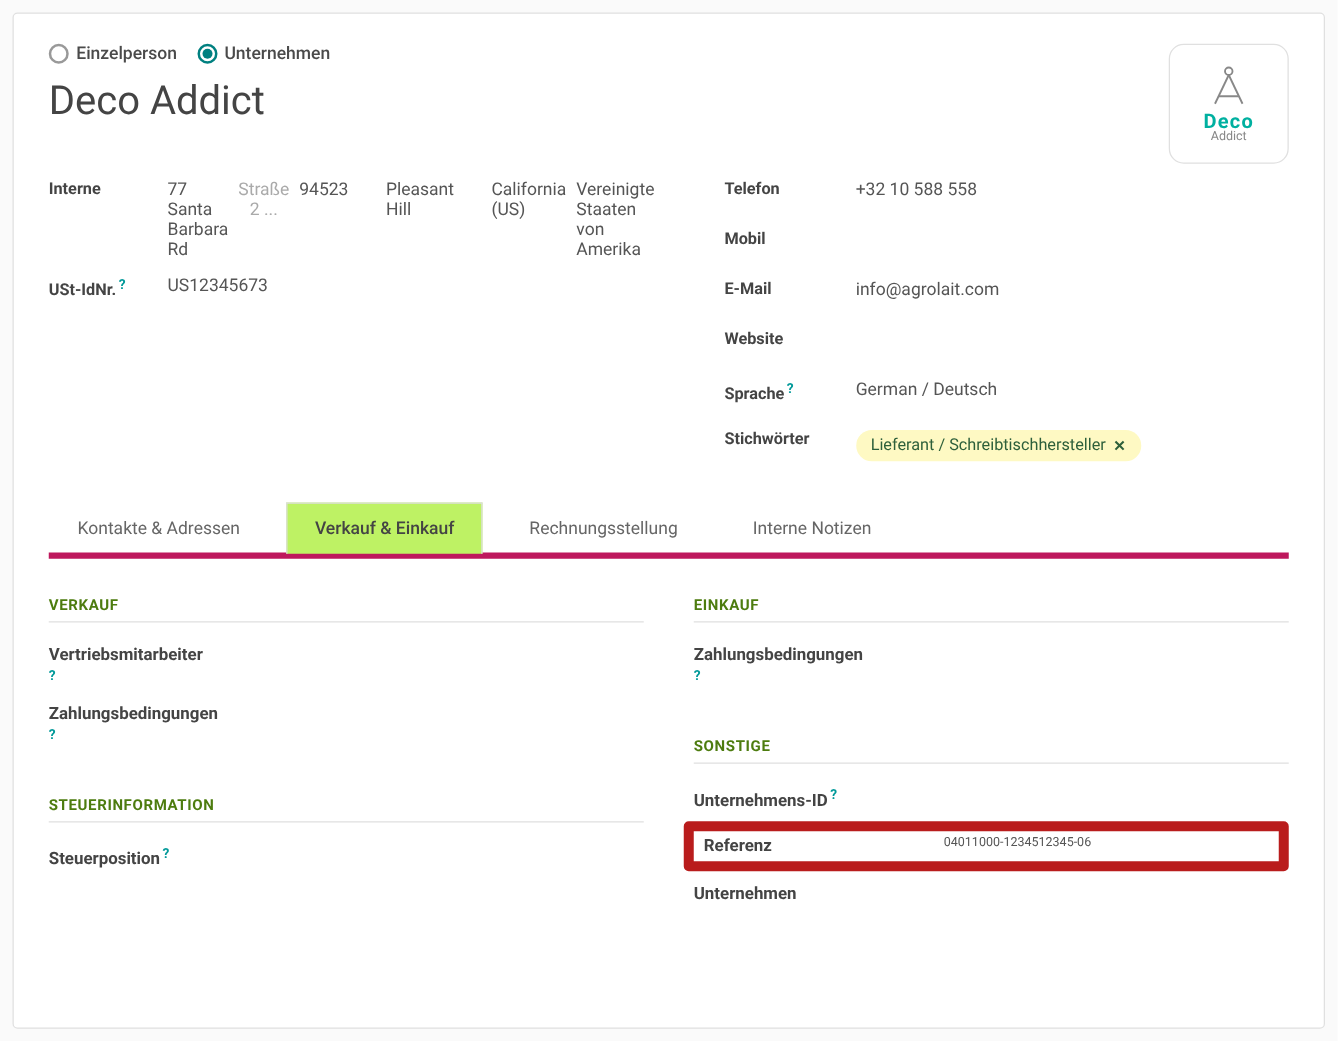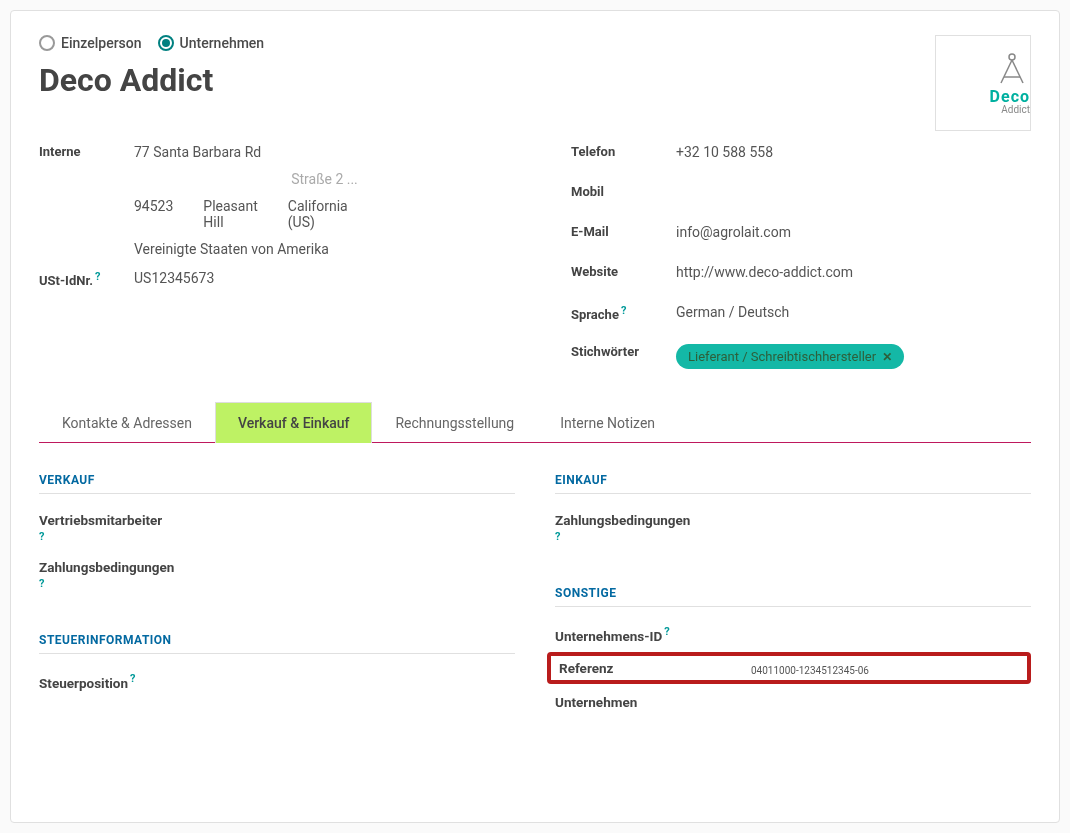--- a/index.html
+++ b/index.html
@@ -52,32 +52,32 @@
     .radio.checked::after {
       content: '';
       position: absolute;
       width: 8px; height: 8px;
       background: #008080;
       border-radius: 50%;
       top: 2px; left: 2px;
     }
     .title {
       font-size: 32px;
-      font-weight: 700;
+      font-weight: 400;
       color: #444;
       margin-bottom: 30px;
     }
     .logo-box {
       width: 96px;
       height: 96px;
       border: 1px solid #e0e0e0;
-      border-radius: 0;
+      border-radius: 12px;
       display: flex;
       flex-direction: column;
-      align-items: flex-end;
+      align-items: center;
       justify-content: center;
       background:#fff;
     }
     .logo-box svg { display:block; }
     .logo-text { font-size:16px; font-weight:700; color:#00b0a0; line-height:1; margin-top:2px; letter-spacing:1px;}
     .logo-sub { font-size:10px; color:#888; line-height:1;}
     .columns {
       display: flex;
       gap: 40px;
       margin-top: 10px;
@@ -97,46 +97,47 @@
       flex-shrink:0;
       padding-top:3px;
     }
     .col2 .field-label { width: 105px; margin-left: 16px; }
     .field-value {
       flex: 1;
       color: #555;
       font-size: 14px;
       padding-top:3px;
     }
-    .address-block { display:flex; flex-direction:column; gap:8px; flex:1;}
+    .address-block { display:flex; flex-direction:row; gap:8px; flex:1;}
     .placeholder { color: #aaa; text-align: center; }
     .addr-line3 { display:flex; gap:30px; }
     .help-q {
       color: #009999;
       font-size: 11px;
       vertical-align: super;
       margin-left:2px;
       font-weight:700;
       cursor:pointer;
     }
     .tag {
-      background: #14b8a6;
+      background: #fef9c3;
       color: #2d5f3a;
       border-radius: 16px;
       padding: 5px 12px;
       font-size: 13px;
       display: inline-flex;
       align-items:center;
       gap:6px;
     }
     .tag-x { cursor:pointer; font-weight:700; font-size:12px;}
     .tabs {
       display: flex;
       margin-top: 20px;
-      border-bottom: 1px solid #be185d;
+      border-bottom: 5px solid #be185d;
+      gap: 14px;
     }
     .tab {
       padding: 12px 22px;
       color: #666;
       font-size: 14px;
       cursor:pointer;
       border: 1px solid transparent;
       border-bottom:none;
       position:relative;
       top:1px;
@@ -150,21 +151,21 @@
     .tab-content {
       padding-top: 30px;
       display:flex;
       gap:40px;
     }
     .tc-col { flex:1; }
     .section-title {
       text-transform: uppercase;
       font-size: 12px;
       font-weight: 700;
-      color: #0369a1;
+      color: #4d7c0f;
       letter-spacing: 0.5px;
       margin-bottom: 10px;
       padding-bottom:6px;
       border-bottom: 1px solid #e0e0e0;
     }
     .group { margin-bottom: 35px; }
     .field-row2 {
       display:flex;
       align-items:flex-end;
       padding: 8px 0;
@@ -174,26 +175,26 @@
       width: 200px;
       font-weight: 700;
       color: #444;
       font-size: 13.5px;
       flex-shrink:0;
     }
     .field-value2 { flex:1; color:#555; font-size:10px; }
     .help-below { display:inline-block; }
     .help-below .help-q { display:block; margin-left:0; margin-top:2px; font-size:11px; }
     .highlight-box {
-      border: 4px solid #b91c1c;
+      border: 8px solid #b91c1c;
       border-radius: 4px;
       padding: 4px 8px;
       margin-left:-8px;
       display:flex;
-      align-items:flex-end;
+      align-items:flex-start;
     }
     .highlight-box .field-label2{ width:192px;}
   </style>
 </head>
 <body>
 
 <div class="form-sheet">
   <div class="top-row">
     <div>
       <div class="type-radios">
@@ -251,21 +252,20 @@
       <div class="field-row">
         <div class="field-label">Mobil</div>
         <div class="field-value"></div>
       </div>
       <div class="field-row">
         <div class="field-label">E-Mail</div>
         <div class="field-value">info@agrolait.com</div>
       </div>
       <div class="field-row">
         <div class="field-label">Website</div>
-        <div class="field-value">http://www.deco-addict.com</div>
       </div>
       <div class="field-row">
         <div class="field-label">
           <span>Sprache</span><span class="help-q">?</span>
         </div>
         <div class="field-value">German / Deutsch</div>
       </div>
       <div class="field-row">
         <div class="field-label">Stichwörter</div>
         <div class="field-value">

